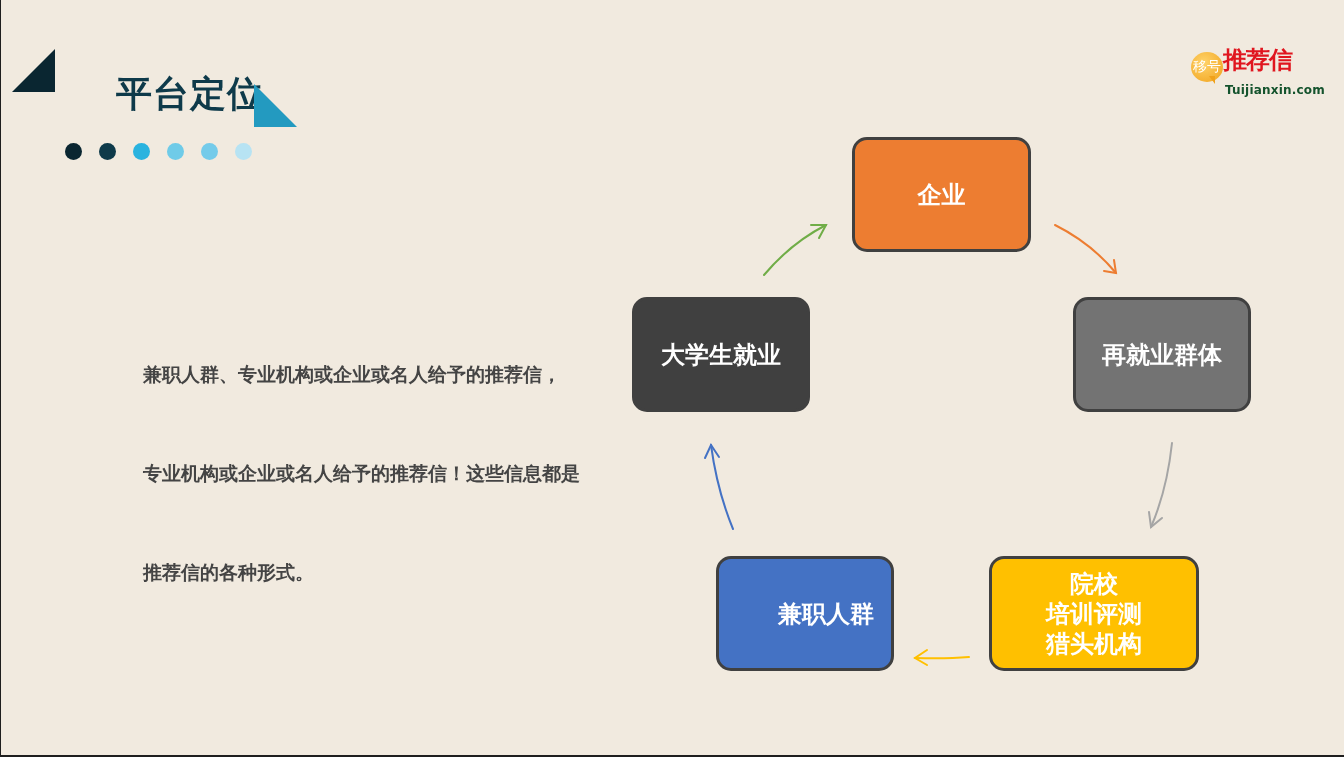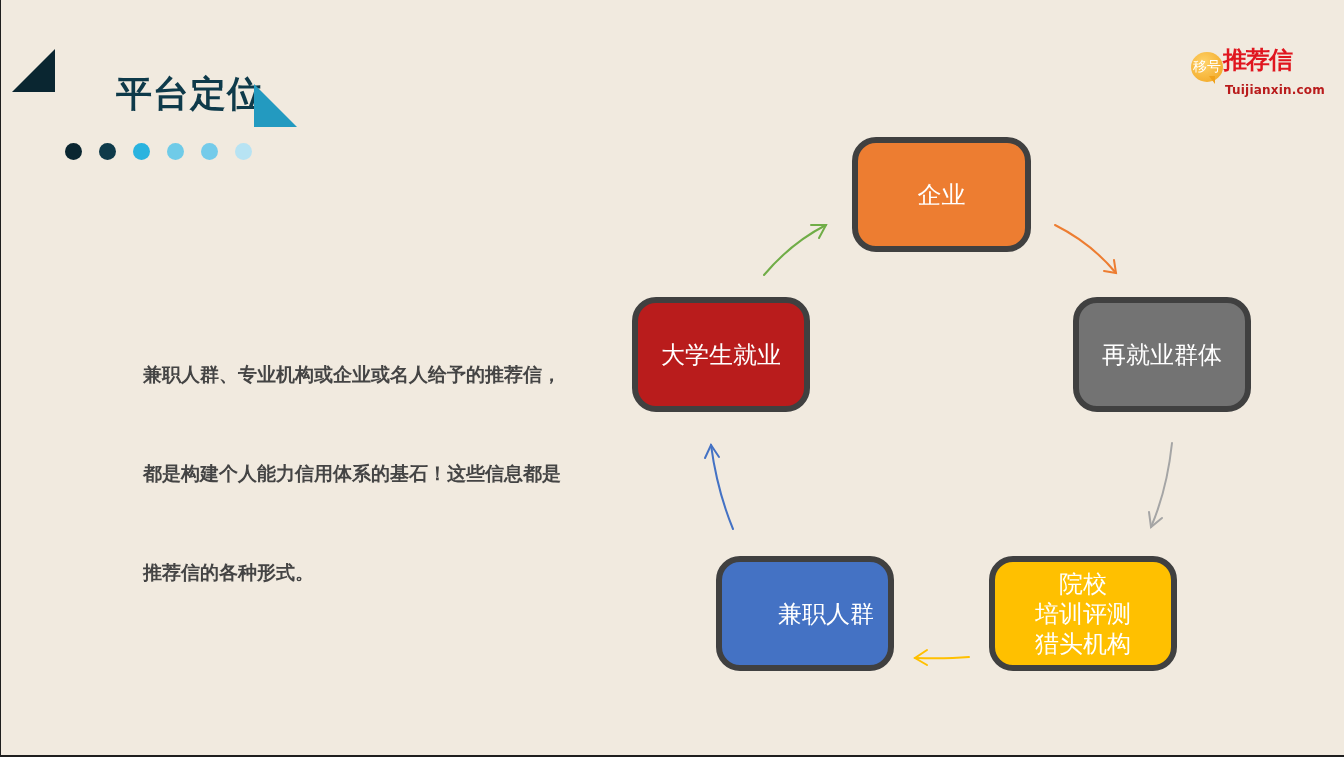--- a/index.html
+++ b/index.html
@@ -43,34 +43,34 @@
   .logo-badge::after {
     content: ""; position: absolute; left: 18px; top: 24px;
     border-left: 6px solid transparent; border-top: 8px solid #f0a11a;
   }
   .logo-cn {
     position: absolute; left: 32px; top: -4px;
     font-size: 24px; font-weight: bold; color: #e0161f; letter-spacing: -1px;
   }
   .logo-en {
     position: absolute; left: 34px; top: 35px;
-    font-size: 12px; color: #b91c1c; font-weight: bold; letter-spacing: 0.2px;
+    font-size: 12px; color: #14532d; font-weight: bold; letter-spacing: 0.2px;
   }
 
   .para {
     position: absolute; left: 142px; top: 300px; width: 480px;
     font-size: 19px; font-weight: bold; color: #444;
     line-height: 49.5px; white-space: pre-line;
   }
 
   .node {
-    position: absolute; border-radius: 24px; border: 6px solid #404040;
+    position: absolute; border-radius: 15px; border: 3px solid #404040;
     box-sizing: border-box;
     display: flex; align-items: center; justify-content: center; text-align: center;
-    color: #fff; font-weight: normal; font-size: 24px; line-height: 30px;
+    color: #fff; font-weight: bold; font-size: 24px; line-height: 30px;
     white-space: pre-line;
   }
   svg.arrows { position: absolute; left: 0; top: 0; }
 </style>
 </head>
 <body>
 
 <div class="slide">
   <div class="tri-dark"></div>
   <div class="title">平台定位</div>
@@ -86,21 +86,21 @@
   </div>
 
   <div class="logo">
     <div class="logo-badge">移号</div>
     <div class="logo-cn">推荐信</div>
     <div class="logo-en">Tuijianxin.com</div>
   </div>
 
   <div class="para">
     <div>兼职人群、专业机构或企业或名人给予的推荐信，</div>
-    <div>都是构建个人能力信用体系的基石！这些信息都是</div>
+    <div>专业机构或企业或名人给予的推荐信！这些信息都是</div>
     <div>推荐信的各种形式。</div>
   </div>
 
   <svg class="arrows" width="1343" height="755">
     <g fill="none" stroke-width="2" stroke-linecap="round">
       <g stroke="#70ad47">
         <path d="M763,275 Q790,243 825,225"></path>
         <path d="M810,225 L825,225 L818,238"></path>
       </g>
       <g stroke="#ed7d31">
@@ -121,24 +121,24 @@
       </g>
     </g>
   </svg>
 
   <div class="node" style="left: 851px; top: 137px; width: 179px; height: 115px; background: rgb(237, 125, 49);">
     <span>企业</span>
   </div>
   <div class="node" style="left: 1072px; top: 297px; width: 178px; height: 115px; background: #737373;">
     <span>再就业群体</span>
   </div>
-  <div class="node" style="left: 988px; top: 556px; width: 188px; height: 115px; background: rgb(255, 192, 0);">
+  <div class="node" style="left: 988px; top: 556px; width: 210px; height: 115px; background: rgb(255, 192, 0);">
     <span>院校
 培训评测
 猎头机构</span>
   </div>
   <div class="node" style="left: 715px; top: 556px; width: 178px; height: 115px; background: rgb(68, 114, 196); padding-left: 42px;">
     <span>兼职人群</span>
   </div>
-  <div class="node" style="left: 631px; top: 297px; width: 178px; height: 115px; background: #b91c1c;">
+  <div class="node" style="left: 631px; top: 297px; width: 178px; height: 115px; background: #404040;">
     <span>大学生就业</span>
   </div>
 </div>
 
 </body></html>

